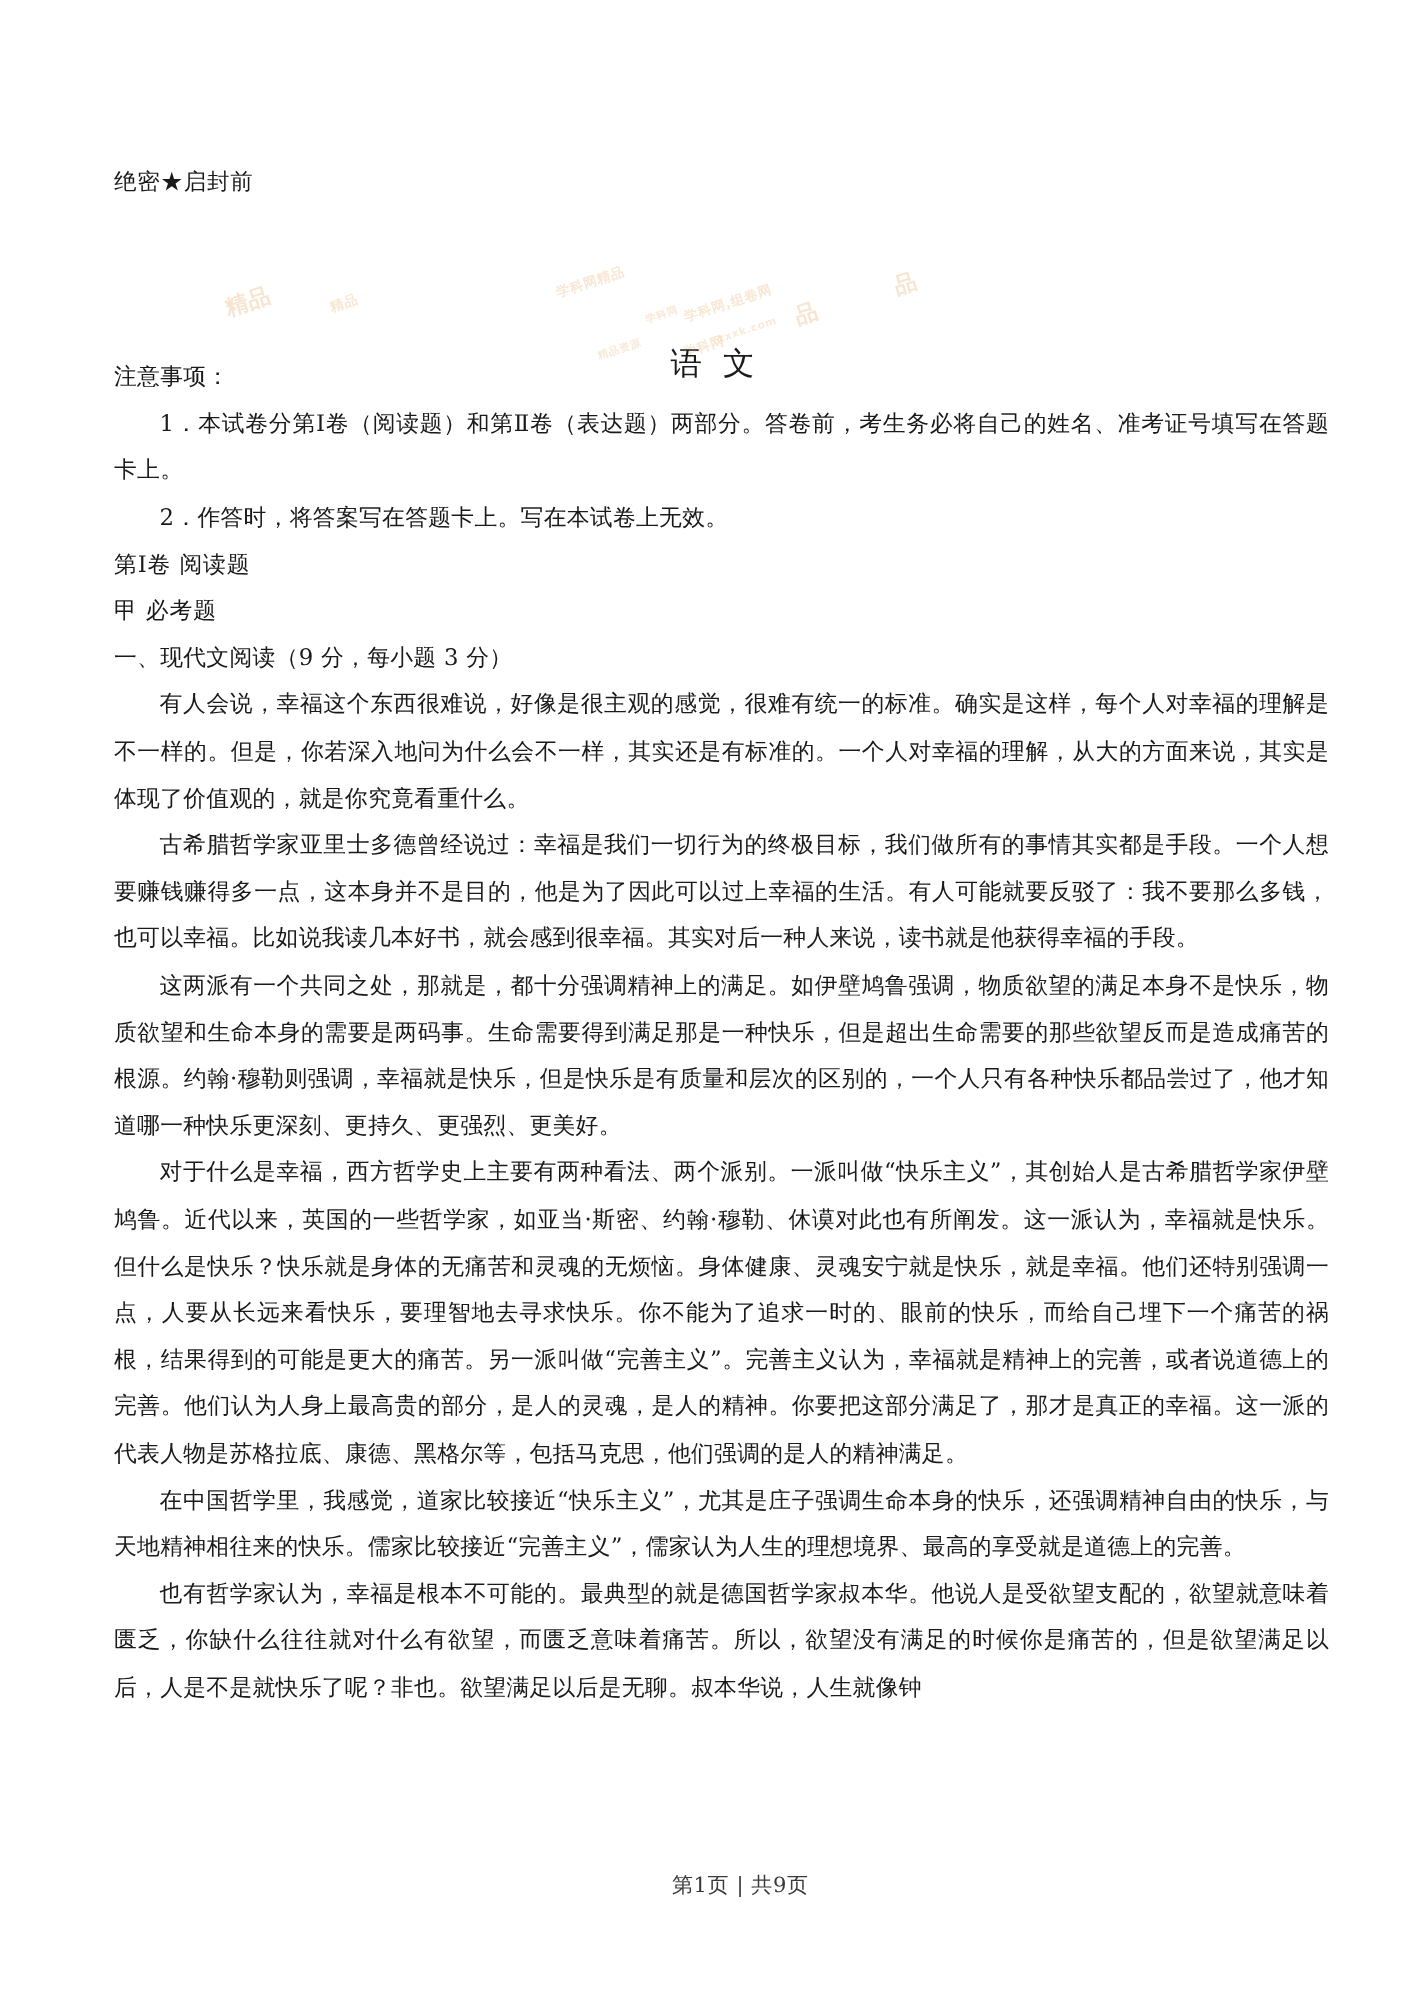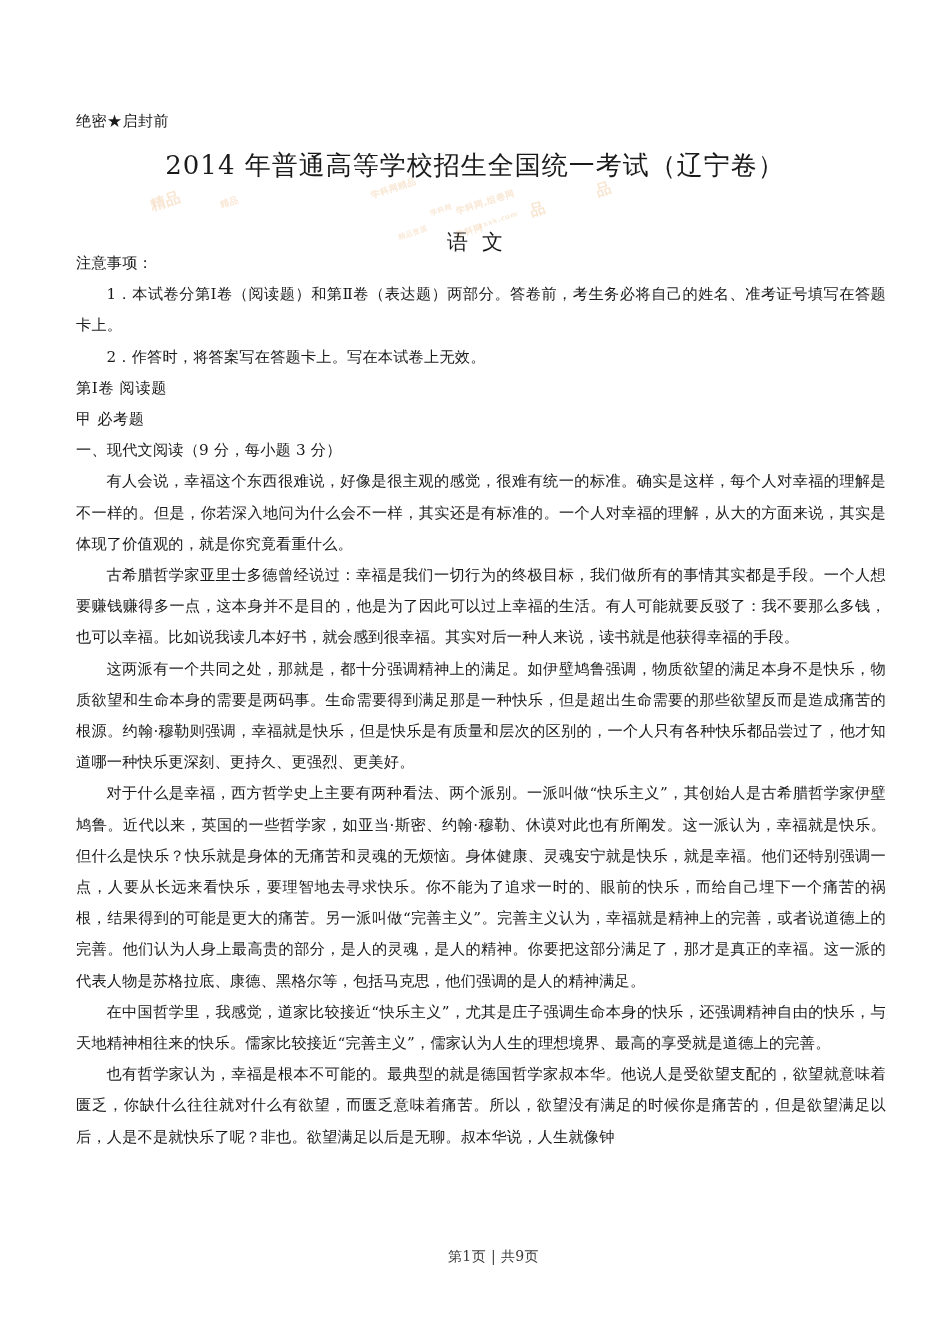--- a/index.html
+++ b/index.html
@@ -62,21 +62,21 @@
     text-align: center;
     font-size: 21px;
     letter-spacing: 14px;
     text-indent: 14px;
     margin-top: 32px;
   }
 
   .body-area {
     position: absolute;
     left: 76px;
-    top: 248px;
+    top: 236px;
     width: 810px;
   }
 
   .p {
     font-size: 15.2px;
     line-height: 31.2px;
     text-align: justify;
     text-justify: inter-ideograph;
     margin: 0;
     letter-spacing: .2px;
@@ -112,21 +112,20 @@
   <div class="wm small" style="left:455px; top:196px; transform:rotate(-18deg);">学科网,组卷网</div>
   <div class="wm tiny" style="left:478px; top:216px; transform:rotate(-18deg);">zxxk.com</div>
   <div class="wm big" style="left:530px; top:200px; transform:rotate(-18deg);">品</div>
   <div class="wm small" style="left:455px; top:225px; transform:rotate(-18deg);">学科网</div>
   <div class="wm tiny" style="left:398px; top:228px; transform:rotate(-18deg);">精品资源</div>
   <div class="wm big" style="left:596px; top:180px; transform:rotate(-18deg);">品</div>
   <div class="wm small" style="left:220px; top:196px; transform:rotate(-18deg);">精品</div>
 
   <div class="secret">绝密★启封前</div>
 
-  <div class="doc-title">2014 年普通高等学校招生全国统一考试（辽宁卷）</div>
 
   <div class="doc-subject">语文</div>
 
   <div class="body-area">
 
     <p class="p">注意事项：</p>
 
     <p class="p indent">1．本试卷分第Ⅰ卷（阅读题）和第Ⅱ卷（表达题）两部分。答卷前，考生务必将自己的姓名、准考证号填写在答题卡上。</p>
     <p class="p indent">2．作答时，将答案写在答题卡上。写在本试卷上无效。</p>
 

